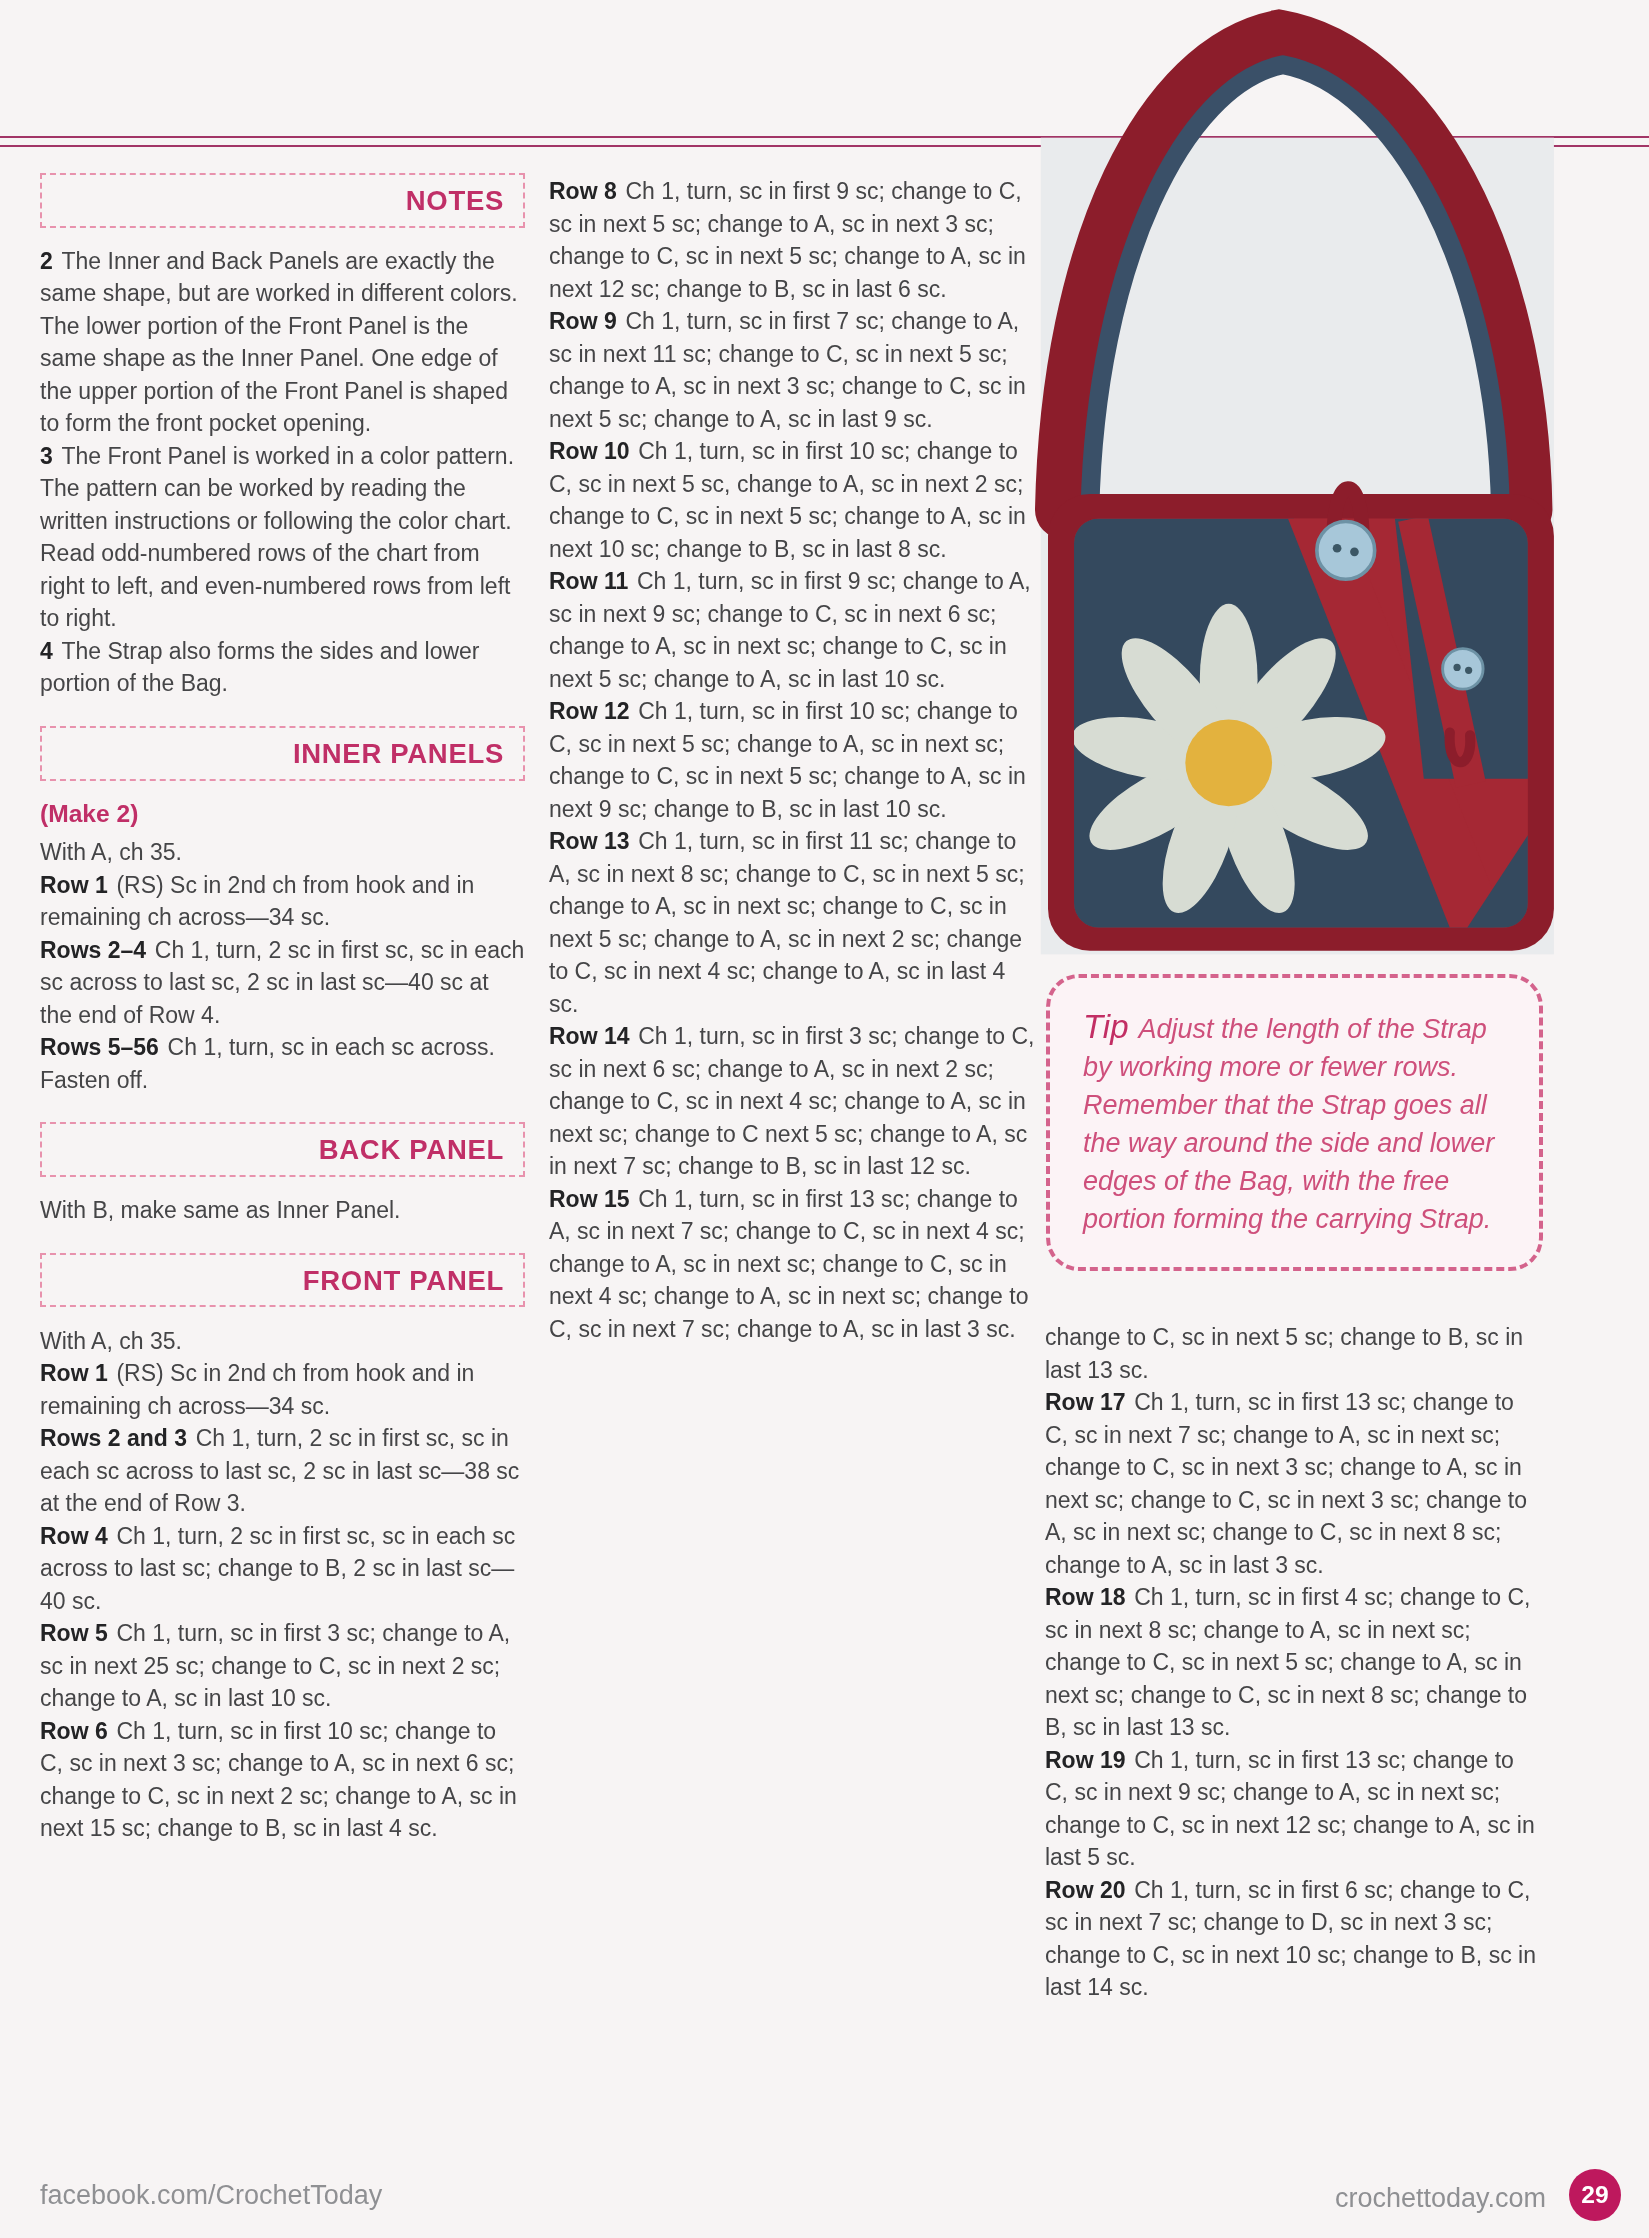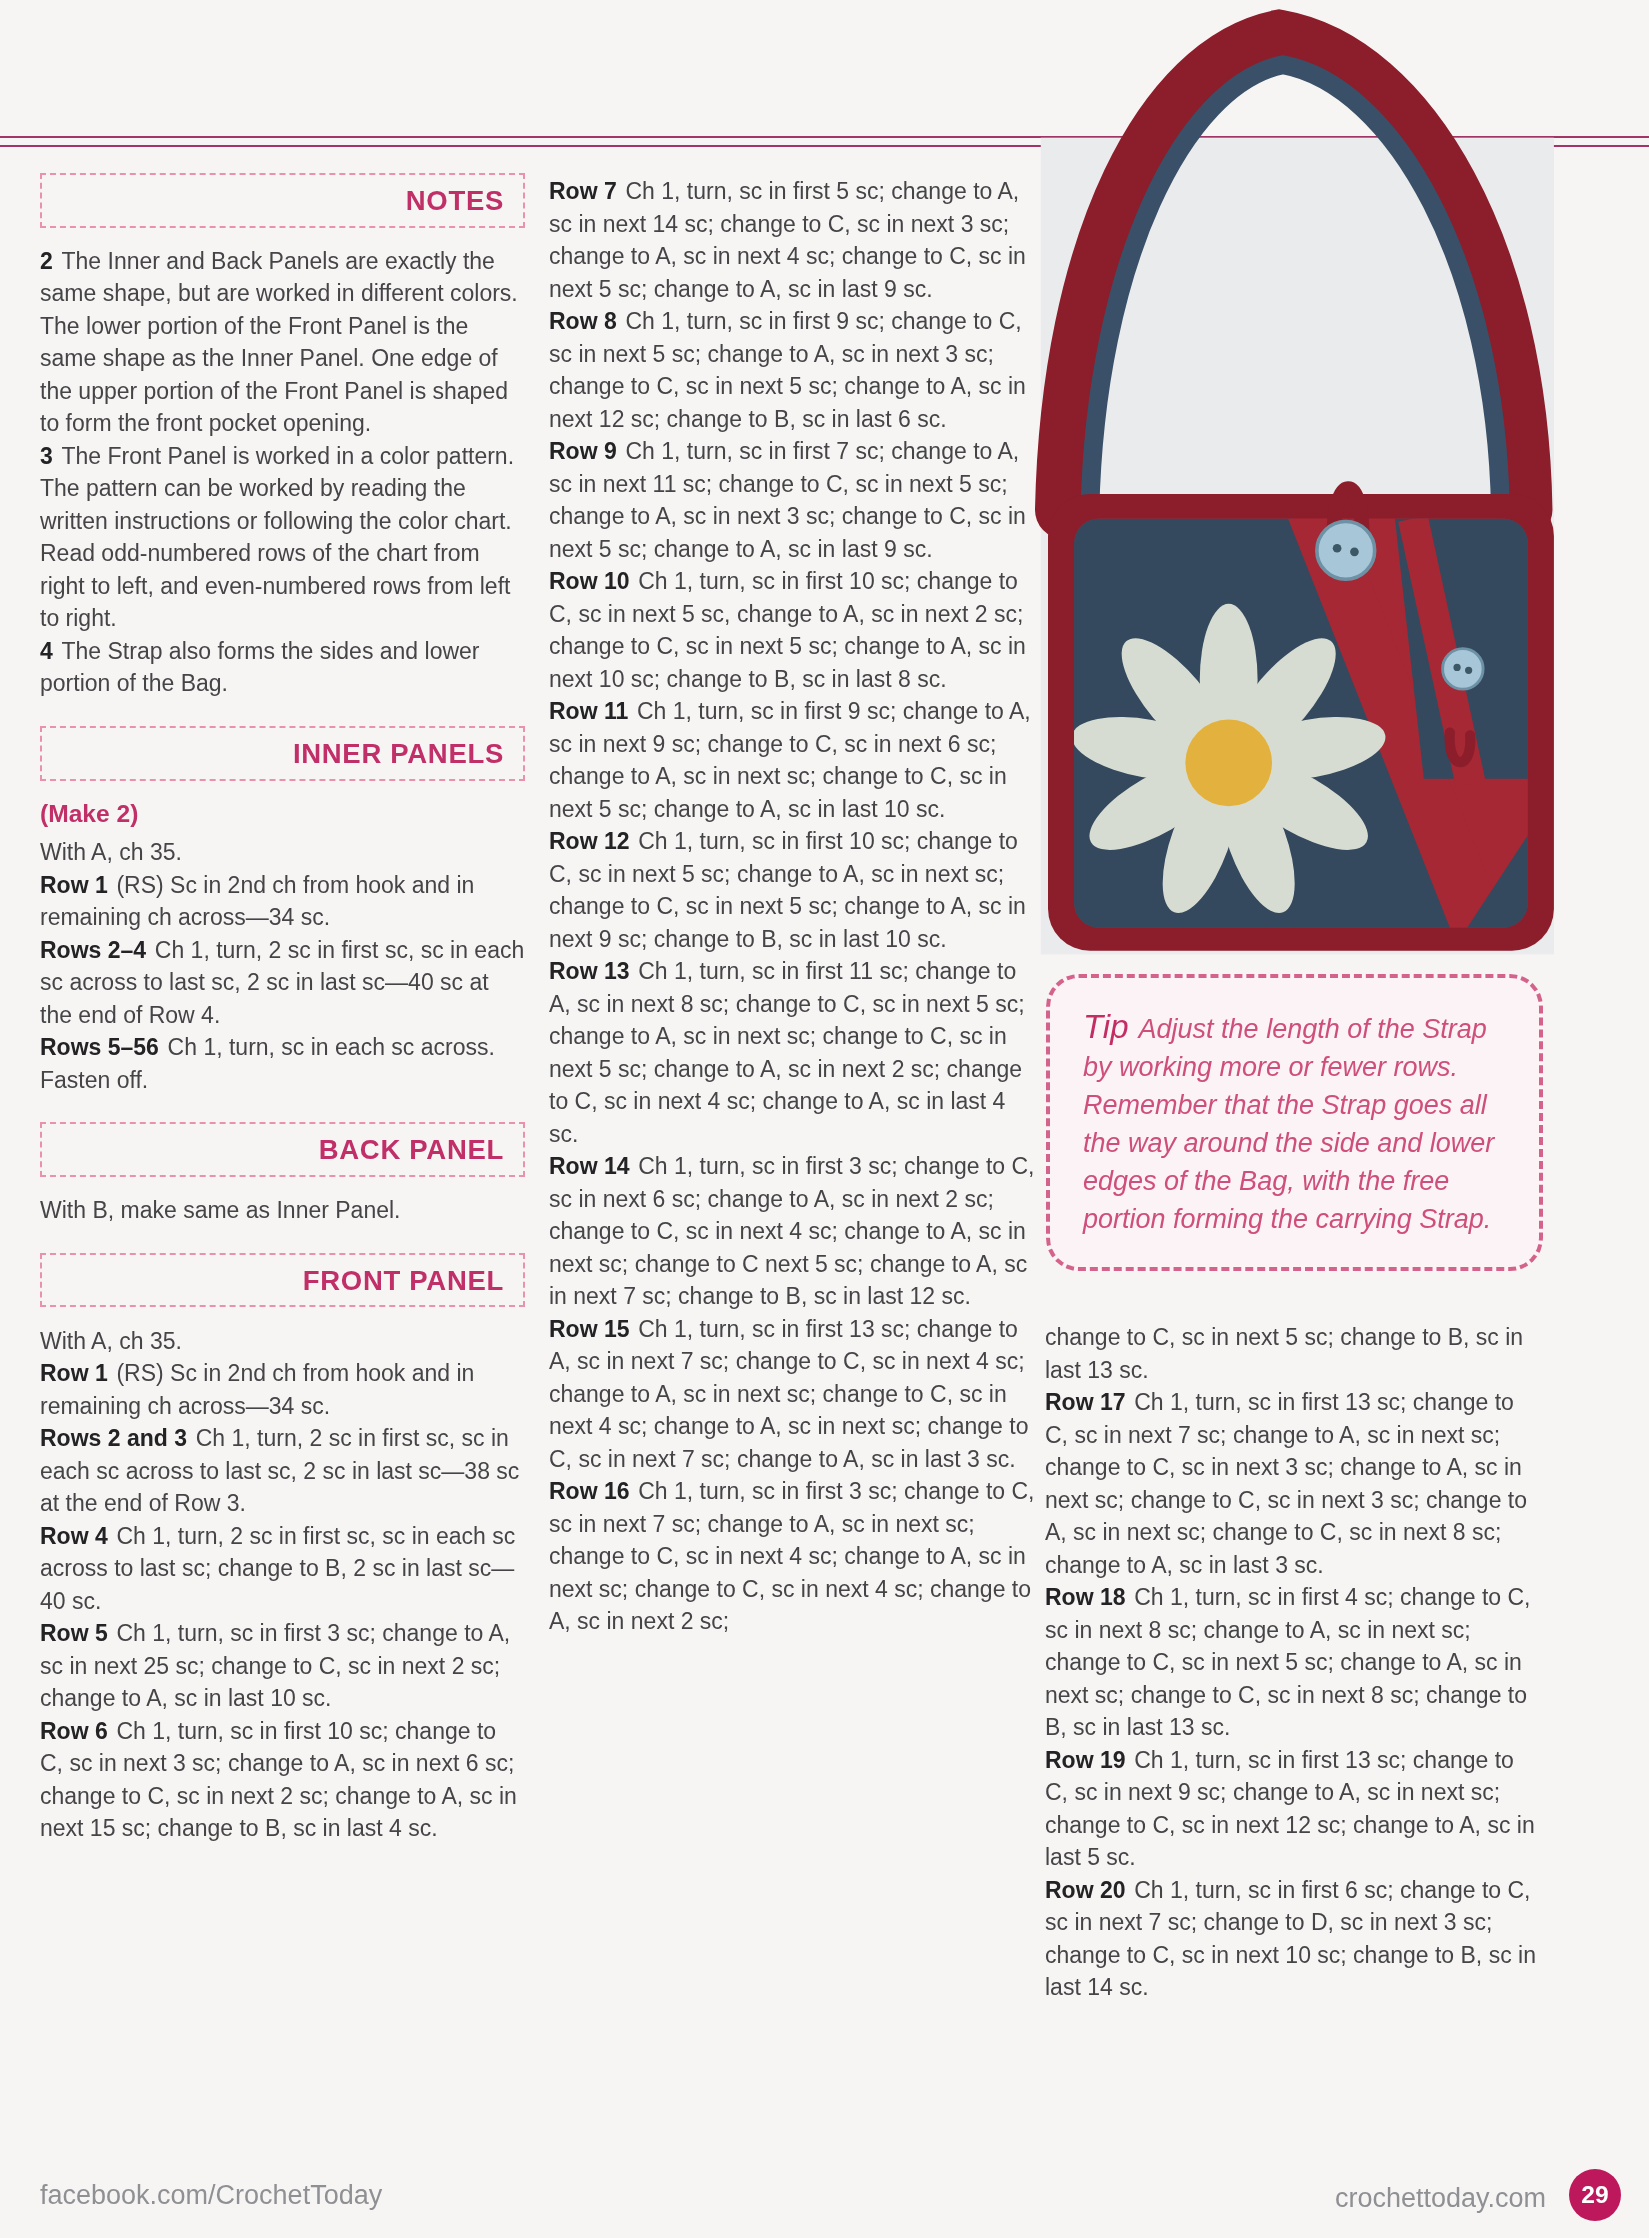--- a/index.html
+++ b/index.html
@@ -114,39 +114,37 @@
 
         <p class="para"><b class="lead">Row 5</b><span>Ch 1, turn, sc in first 3 sc; change to A, sc in next 25 sc; change to C, sc in next 2 sc; change to A, sc in last 10 sc.</span></p>
 
         <p class="para"><b class="lead">Row 6</b><span>Ch 1, turn, sc in first 10 sc; change to C, sc in next 3 sc; change to A, sc in next 6 sc; change to C, sc in next 2 sc; change to A, sc in next 15 sc; change to B, sc in last 4 sc.</span></p>
       </div>
   </div>
 
   <div class="col col-middle">
     <div>
 
-        <p class="para"><b class="lead">Row 7</b><span>Ch 1, turn, sc in first 5 sc; change to A, sc in next 14 sc; change to C, sc in next 3 sc; change to A, sc in next 4 sc; change to C, sc in next 5 sc; change to A, sc in last 9 sc.</span></p>
 
         <p class="para"><b class="lead">Row 8</b><span>Ch 1, turn, sc in first 9 sc; change to C, sc in next 5 sc; change to A, sc in next 3 sc; change to C, sc in next 5 sc; change to A, sc in next 12 sc; change to B, sc in last 6 sc.</span></p>
 
         <p class="para"><b class="lead">Row 9</b><span>Ch 1, turn, sc in first 7 sc; change to A, sc in next 11 sc; change to C, sc in next 5 sc; change to A, sc in next 3 sc; change to C, sc in next 5 sc; change to A, sc in last 9 sc.</span></p>
 
         <p class="para"><b class="lead">Row 10</b><span>Ch 1, turn, sc in first 10 sc; change to C, sc in next 5 sc, change to A, sc in next 2 sc; change to C, sc in next 5 sc; change to A, sc in next 10 sc; change to B, sc in last 8 sc.</span></p>
 
         <p class="para"><b class="lead">Row 11</b><span>Ch 1, turn, sc in first 9 sc; change to A, sc in next 9 sc; change to C, sc in next 6 sc; change to A, sc in next sc; change to C, sc in next 5 sc; change to A, sc in last 10 sc.</span></p>
 
         <p class="para"><b class="lead">Row 12</b><span>Ch 1, turn, sc in first 10 sc; change to C, sc in next 5 sc; change to A, sc in next sc; change to C, sc in next 5 sc; change to A, sc in next 9 sc; change to B, sc in last 10 sc.</span></p>
 
         <p class="para"><b class="lead">Row 13</b><span>Ch 1, turn, sc in first 11 sc; change to A, sc in next 8 sc; change to C, sc in next 5 sc; change to A, sc in next sc; change to C, sc in next 5 sc; change to A, sc in next 2 sc; change to C, sc in next 4 sc; change to A, sc in last 4 sc.</span></p>
 
         <p class="para"><b class="lead">Row 14</b><span>Ch 1, turn, sc in first 3 sc; change to C, sc in next 6 sc; change to A, sc in next 2 sc; change to C, sc in next 4 sc; change to A, sc in next sc; change to C next 5 sc; change to A, sc in next 7 sc; change to B, sc in last 12 sc.</span></p>
 
         <p class="para"><b class="lead">Row 15</b><span>Ch 1, turn, sc in first 13 sc; change to A, sc in next 7 sc; change to C, sc in next 4 sc; change to A, sc in next sc; change to C, sc in next 4 sc; change to A, sc in next sc; change to C, sc in next 7 sc; change to A, sc in last 3 sc.</span></p>
 
-        <p class="para"><b class="lead">Row 16</b><span>Ch 1, turn, sc in first 3 sc; change to C, sc in next 7 sc; change to A, sc in next sc; change to C, sc in next 4 sc; change to A, sc in next sc; change to C, sc in next 4 sc; change to A, sc in next 2 sc;</span></p>
       </div>
   </div>
 
   <div class="bag-photo">
     <svg width="535" height="954" viewBox="0 0 740 1320" xmlns="http://www.w3.org/2000/svg">
       <defs>
         <clipPath id="innerClip">
             <rect x="76" y="712" width="628" height="566" rx="34"></rect>
           </clipPath>
       </defs>

